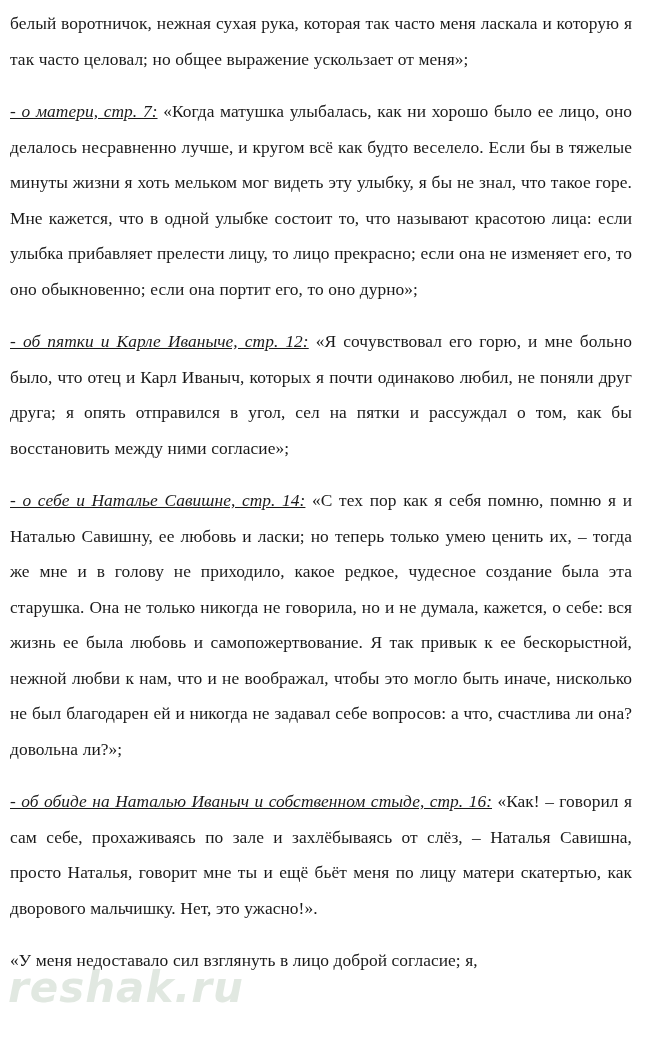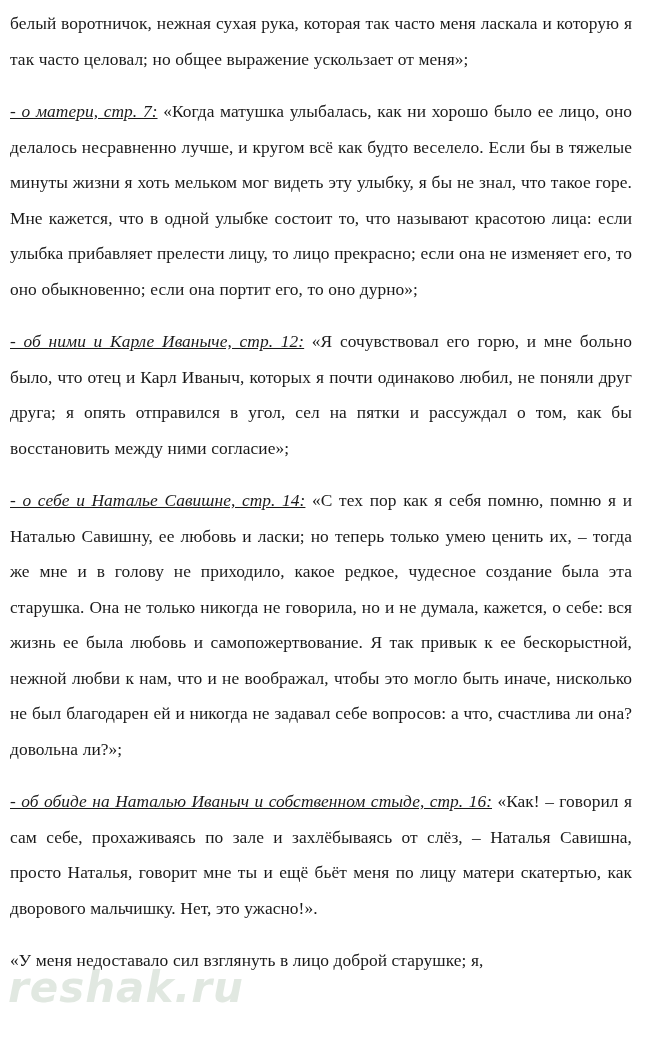--- a/index.html
+++ b/index.html
@@ -58,30 +58,30 @@
 
   <p class="para">
     <span>белый воротничок, нежная сухая рука, которая так часто меня ласкала и которую я так часто целовал; но общее выражение ускользает от меня»;</span>
   </p>
 
   <p class="para">
     <span class="lead">- о матери, стр. 7:</span><span> «Когда матушка улыбалась, как ни хорошо было ее лицо, оно делалось несравненно лучше, и кругом всё как будто веселело. Если бы в тяжелые минуты жизни я хоть мельком мог видеть эту улыбку, я бы не знал, что такое горе. Мне кажется, что в одной улыбке состоит то, что называют красотою лица: если улыбка прибавляет прелести лицу, то лицо прекрасно; если она не изменяет его, то оно обыкновенно; если она портит его, то оно дурно»;</span>
   </p>
 
   <p class="para">
-    <span class="lead">- об ними и Карле Иваныче, стр. 12:</span><span> «Я сочувствовал его горю, и мне больно было, что отец и Карл Иваныч, которых я почти одинаково любил, не поняли друг друга; я опять отправился в угол, сел на пятки и рассуждал о том, как бы восстановить между ними согласие»;</span>
+    <span class="lead">- об пятки и Карле Иваныче, стр. 12:</span><span> «Я сочувствовал его горю, и мне больно было, что отец и Карл Иваныч, которых я почти одинаково любил, не поняли друг друга; я опять отправился в угол, сел на пятки и рассуждал о том, как бы восстановить между ними согласие»;</span>
   </p>
 
   <p class="para">
     <span class="lead">- о себе и Наталье Савишне, стр. 14:</span><span> «С тех пор как я себя помню, помню я и Наталью Савишну, ее любовь и ласки; но теперь только умею ценить их, – тогда же мне и в голову не приходило, какое редкое, чудесное создание была эта старушка. Она не только никогда не говорила, но и не думала, кажется, о себе: вся жизнь ее была любовь и самопожертвование. Я так привык к ее бескорыстной, нежной любви к нам, что и не воображал, чтобы это могло быть иначе, нисколько не был благодарен ей и никогда не задавал себе вопросов: а что, счастлива ли она? довольна ли?»;</span>
   </p>
 
   <p class="para">
     <span class="lead">- об обиде на Наталью Иваныч и собственном стыде, стр. 16:</span><span> «Как! – говорил я сам себе, прохаживаясь по зале и захлёбываясь от слёз, – Наталья Савишна, просто Наталья, говорит мне ты и ещё бьёт меня по лицу матери скатертью, как дворового мальчишку. Нет, это ужасно!».</span>
   </p>
 
   <p class="para">
-    <span>«У меня недоставало сил взглянуть в лицо доброй старушке; я,</span>
+    <span>«У меня недоставало сил взглянуть в лицо доброй согласие; я,</span>
   </p>
 
   <div class="watermark">reshak.ru</div>
 
 </div>
 
 </body></html>

